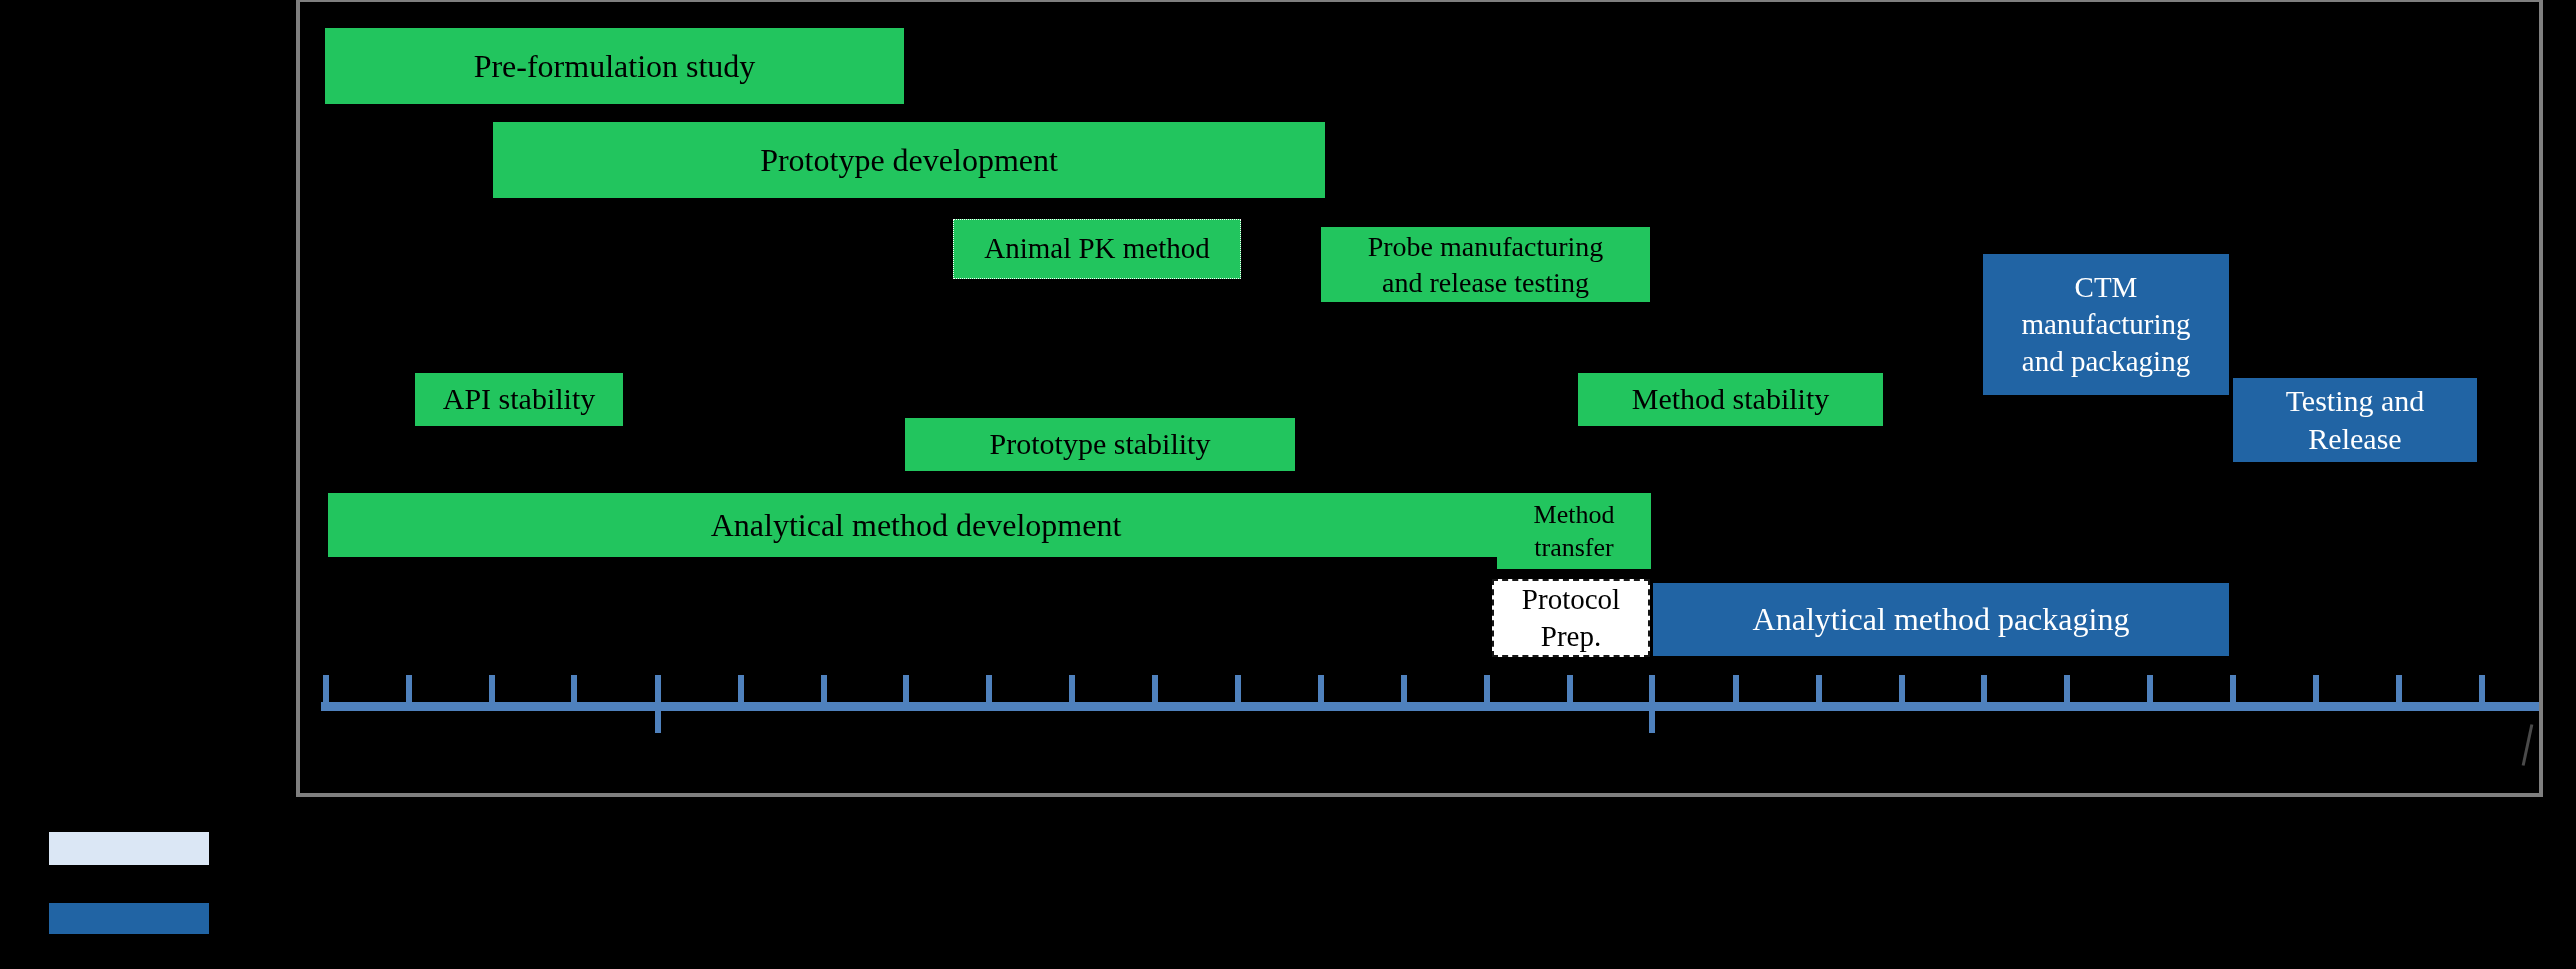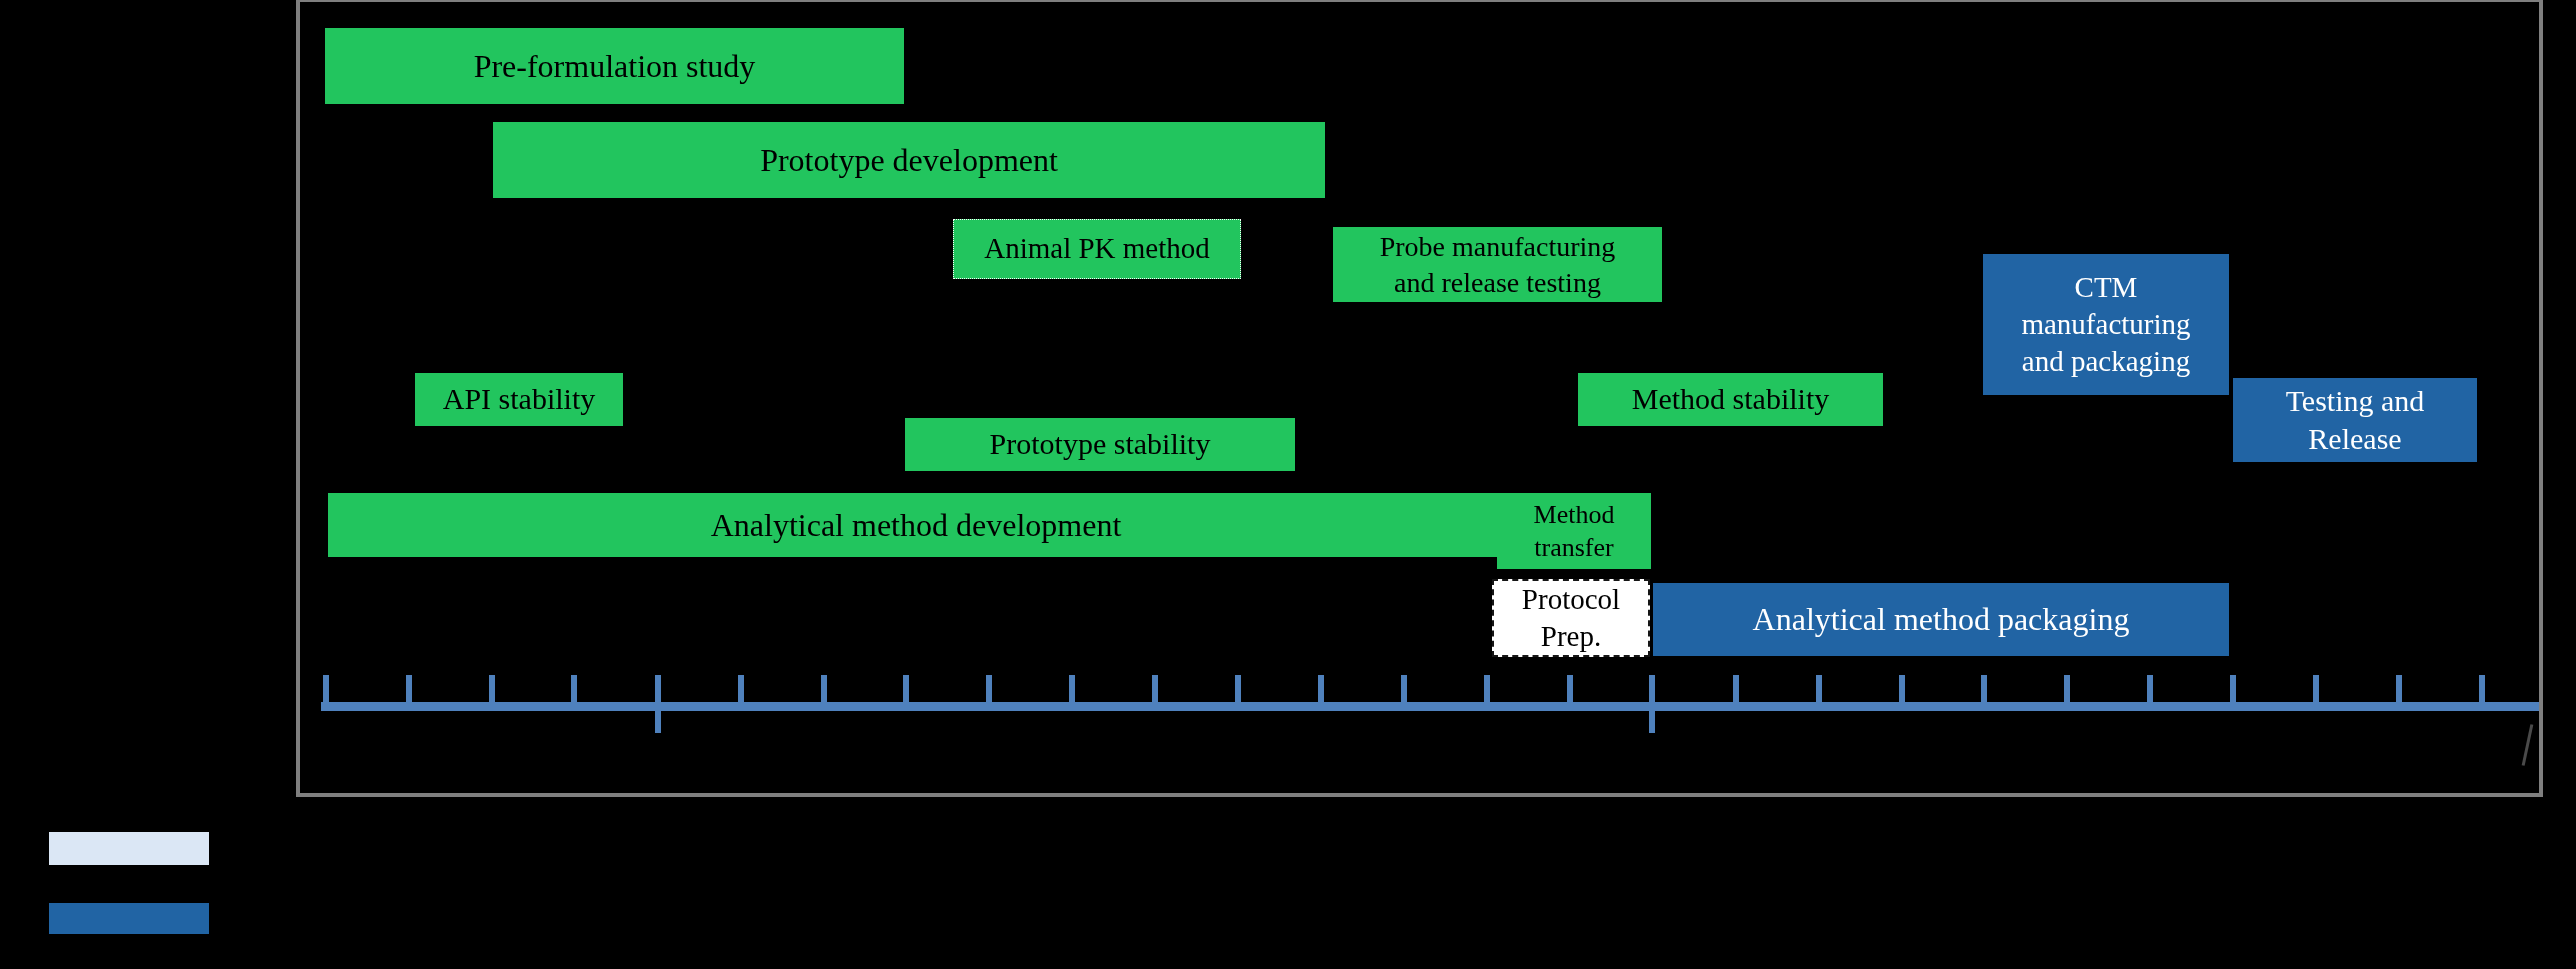--- a/index.html
+++ b/index.html
@@ -22,21 +22,21 @@
 </style>
 </head>
 <body>
 
 <div id="stage">
   <div id="frame"></div>
   <div id="bars">
       <div class="bar light" style="left: 325px; top: 28px; width: 579px; height: 76px; font-size: 32px;">Pre-formulation study</div>
       <div class="bar light" style="left: 493px; top: 122px; width: 832px; height: 76px; font-size: 32px;">Prototype development</div>
       <div class="bar light dotted" style="left: 953px; top: 219px; width: 288px; height: 60px; font-size: 29px;">Animal PK method</div>
-      <div class="bar light" style="left: 1321px; top: 227px; width: 329px; height: 75px; font-size: 28px; margin-left: 12px;">Probe manufacturing
+      <div class="bar light" style="left: 1321px; top: 227px; width: 329px; height: 75px; font-size: 28px;">Probe manufacturing
 and release testing</div>
       <div class="bar light" style="left: 415px; top: 373px; width: 208px; height: 53px; font-size: 30px;">API stability</div>
       <div class="bar light" style="left: 905px; top: 373px; width: 390px; height: 53px; font-size: 30px; margin-top: 45px;">Prototype stability</div>
       <div class="bar light" style="left: 1578px; top: 373px; width: 305px; height: 53px; font-size: 30px;">Method stability</div>
       <div class="bar dark" style="left: 1983px; top: 254px; width: 246px; height: 141px; font-size: 29px;">CTM
 manufacturing
 and packaging</div>
       <div class="bar dark" style="left: 2233px; top: 378px; width: 244px; height: 84px; font-size: 30px;">Testing and
 Release</div>
       <div class="bar light" style="left: 328px; top: 493px; width: 1176px; height: 64px; font-size: 32px;">Analytical method development</div>

